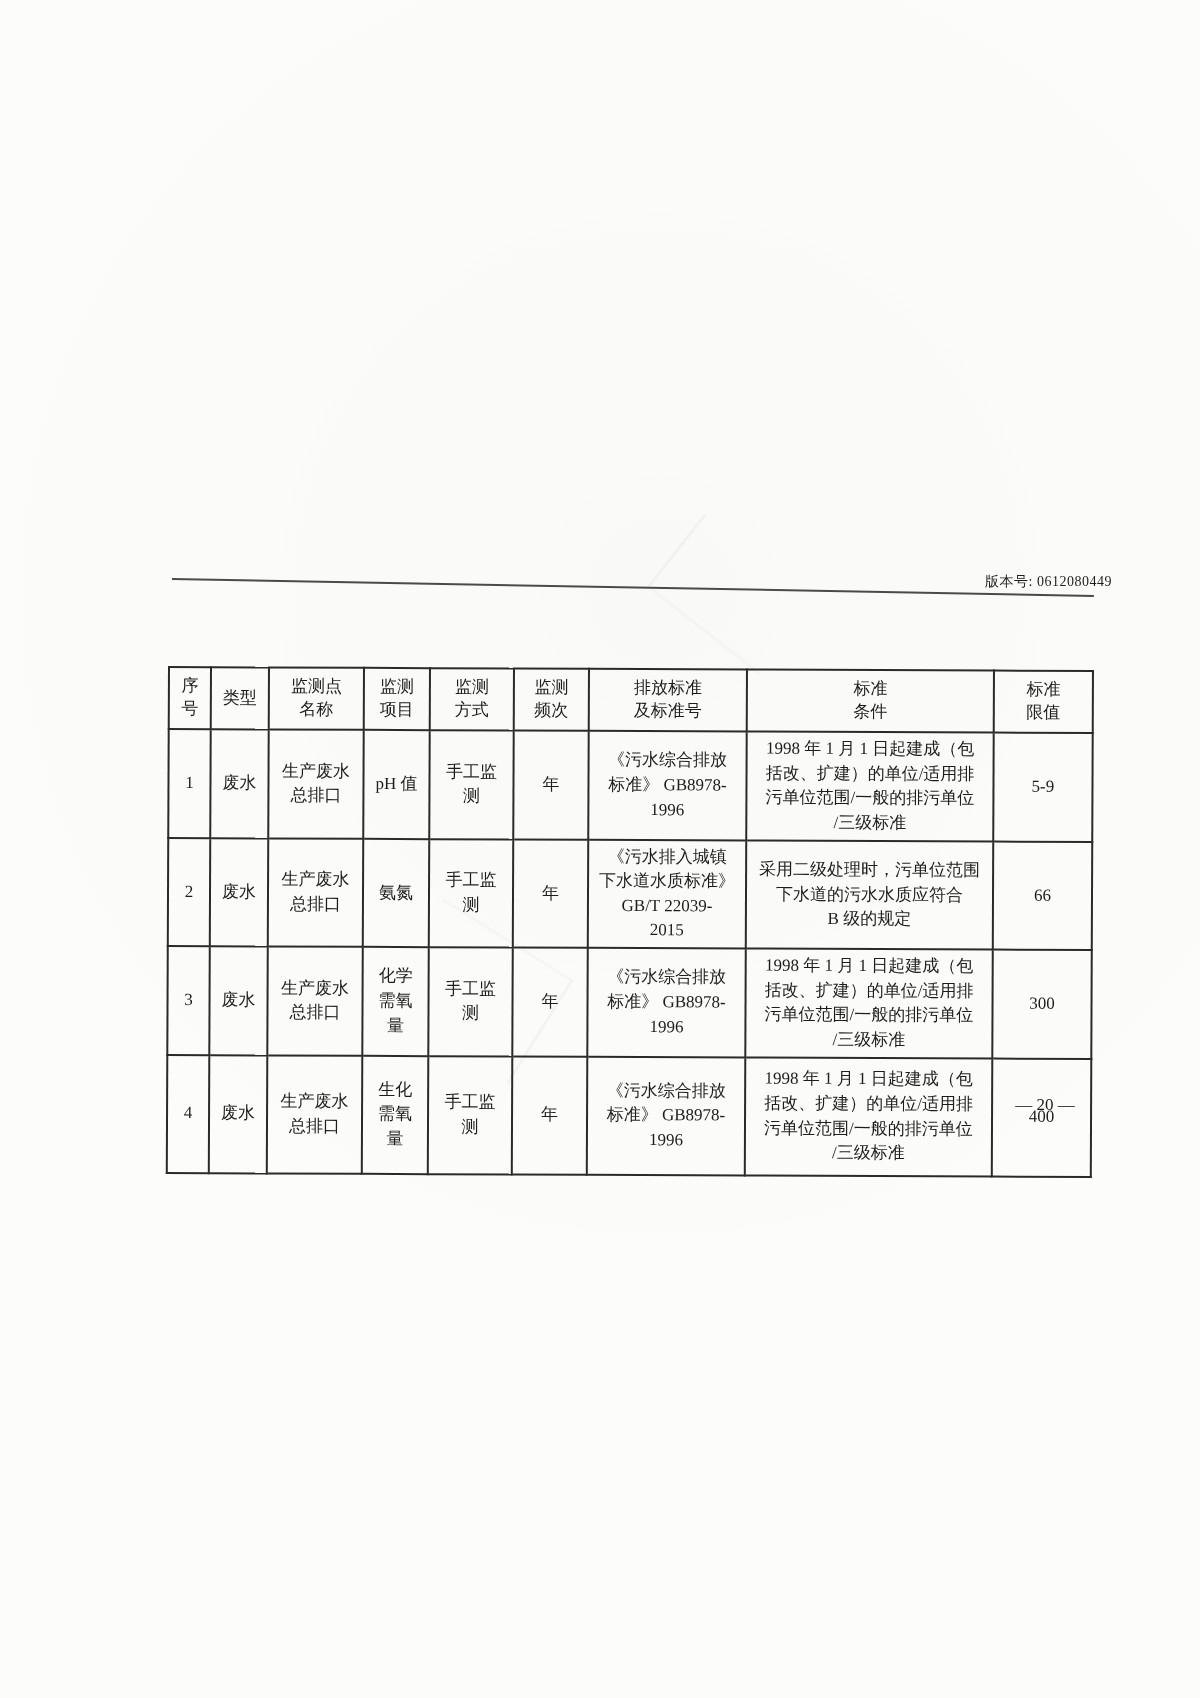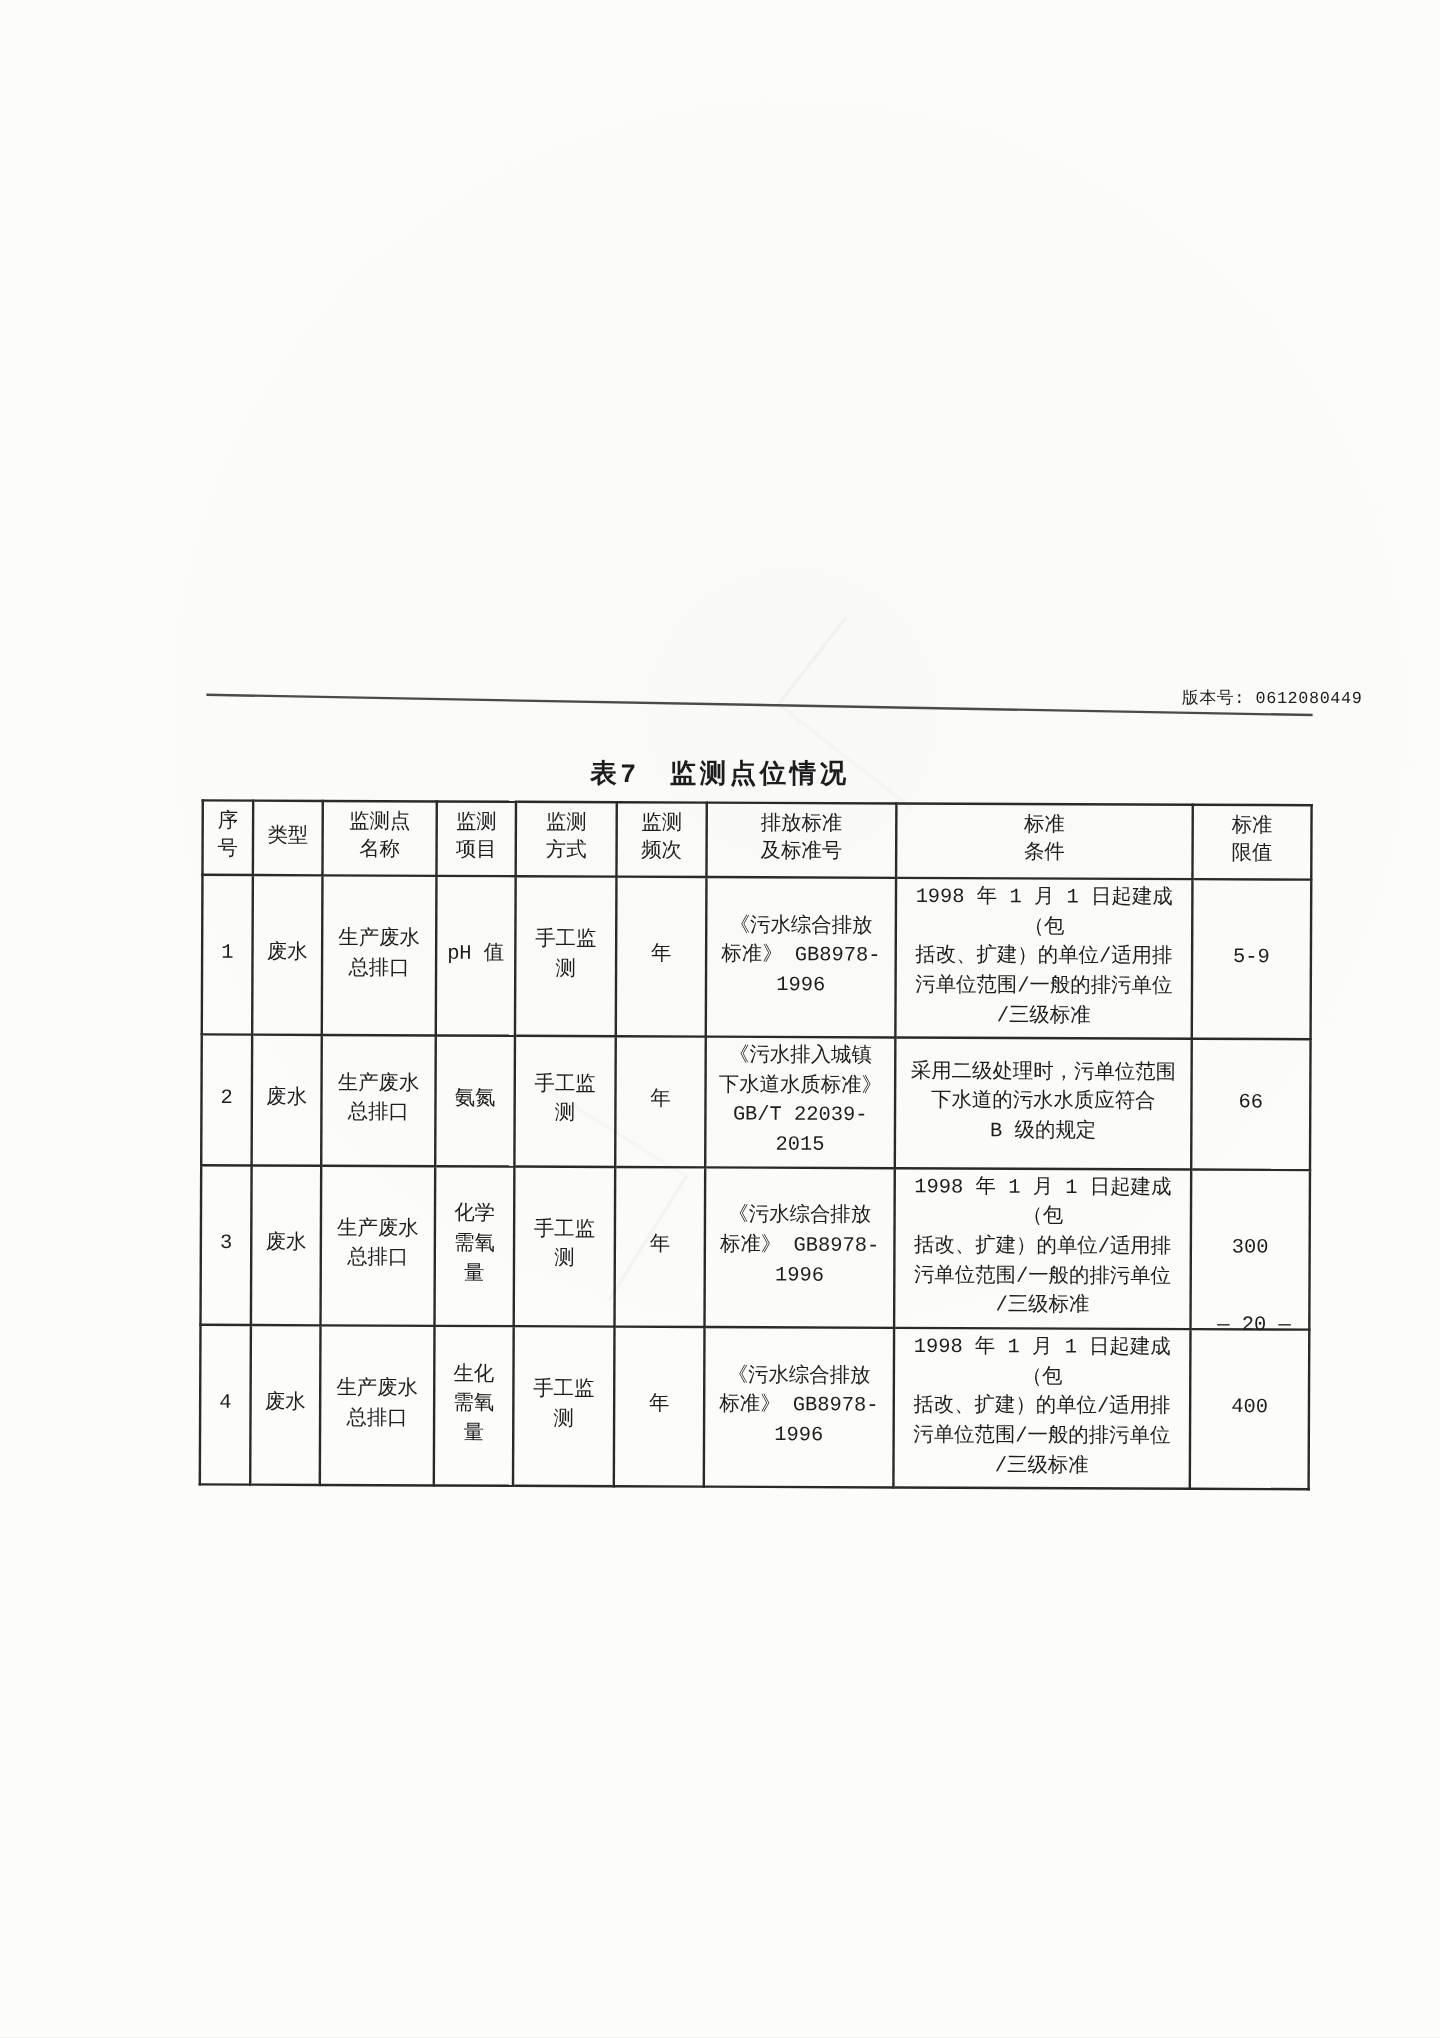--- a/index.html
+++ b/index.html
@@ -8,21 +8,21 @@
     background: #e8e8e8;
   }
   .page {
     position: relative;
     width: 1200px;
     height: 1698px;
     margin: 0 auto;
     background: #fcfcfb;
     background-image: radial-gradient(circle at 55% 35%, rgba(0,0,0,0.012), rgba(0,0,0,0) 60%);
     overflow: hidden;
-    font-family: Liberation Mono, monospace;
+    font-family: Liberation Serif, serif;
     color: #1d1d1d;
   }
 
   
   .header-rule {
     position: absolute;
     left: 172px;
     top: 578px;
     width: 922px;
     border-bottom: 2px solid #4a4a4a;
@@ -118,21 +118,20 @@
 <body>
 
 <div class="page">
 
   <div class="scan-artifact-1"></div>
   <div class="scan-artifact-2"></div>
 
   <div class="header-rule"></div>
   <div class="version-label">版本号: 0612080449</div>
 
-  <div class="table-title">表7　监测点位情况</div>
 
   <div class="table-wrap">
     <table class="monitoring">
       <colgroup>
         <col style="width:42px">
           <col style="width:58px">
           <col style="width:95px">
         <col style="width:66px">
           <col style="width:84px">
           <col style="width:75px">

